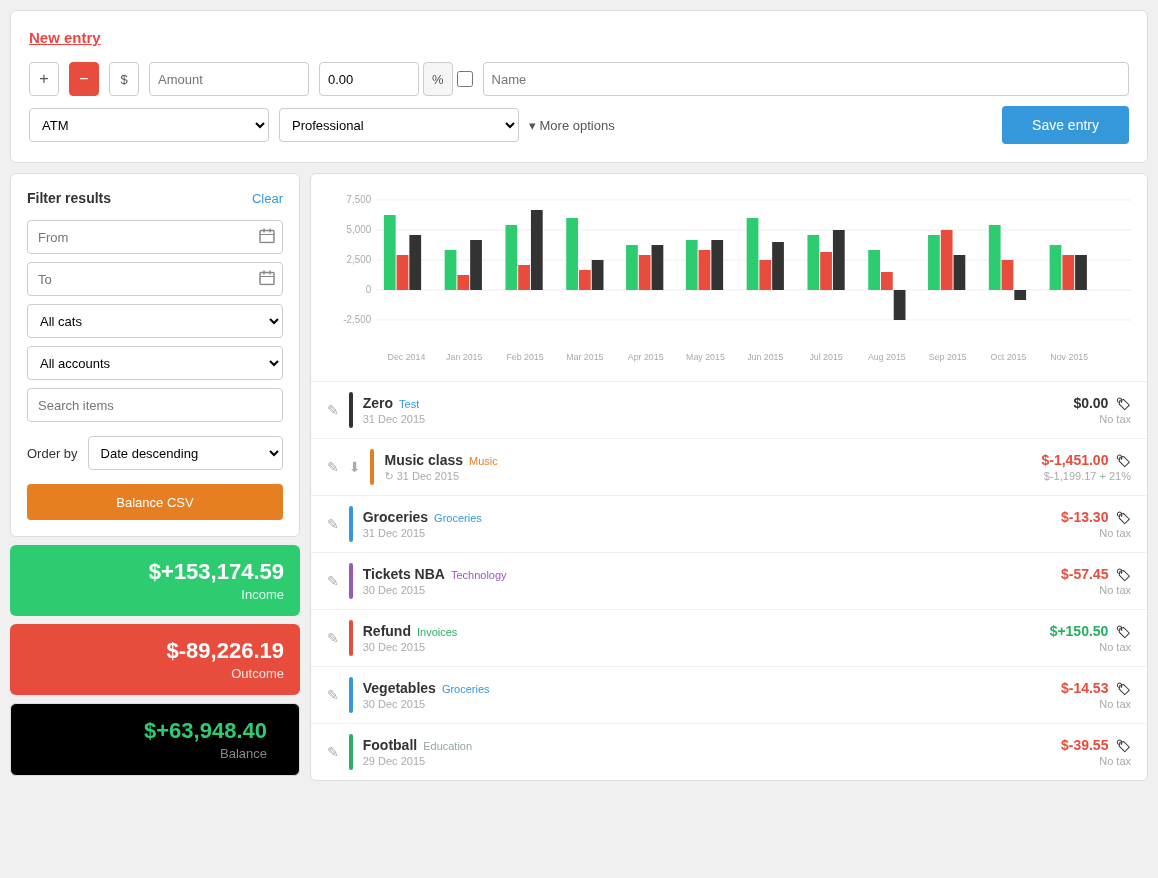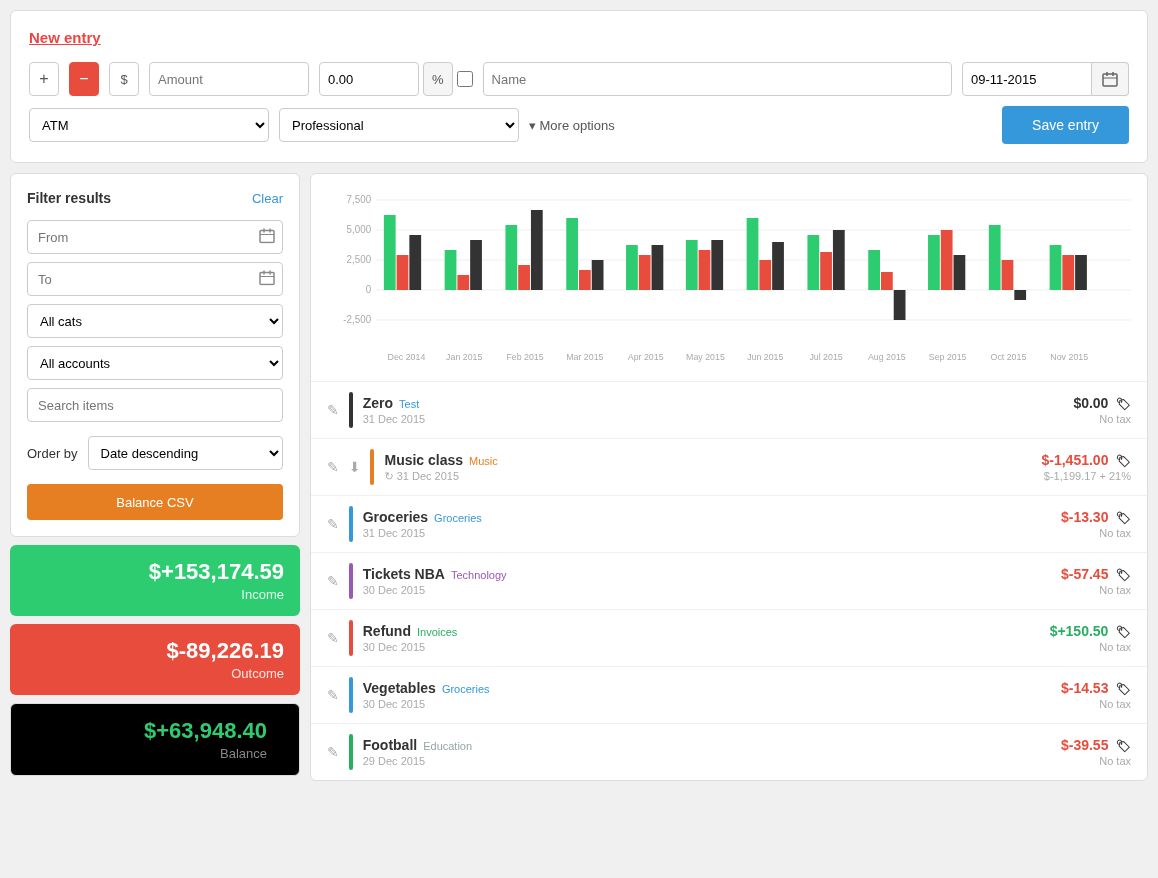--- a/index.html
+++ b/index.html
@@ -108,31 +108,20 @@
       <input class="amount-input" type="text" placeholder="Amount" style="">
 
       <div class="percent-group">
         <input class="percent-input" type="text" value="0.00" style="">
         <span class="percent-label">%</span>
         <input class="percent-checkbox" type="checkbox" style="">
       </div>
 
       <input class="name-input" type="text" placeholder="Name" style="">
 
-      <div class="date-input-group">
-        <input class="date-input" type="text" value="09-11-2015" style="">
-        <button class="date-btn">
-          <svg width="16" height="16" viewBox="0 0 16 16" fill="#666">
-            <rect x="1" y="3" width="14" height="12" rx="1" fill="none" stroke="#666" stroke-width="1.5"></rect>
-            <line x1="5" y1="1" x2="5" y2="5" stroke="#666" stroke-width="1.5"></line>
-            <line x1="11" y1="1" x2="11" y2="5" stroke="#666" stroke-width="1.5"></line>
-            <line x1="1" y1="7" x2="15" y2="7" stroke="#666" stroke-width="1"></line>
-          </svg>
-        </button>
-      </div>
     </div>
 
     <div class="new-entry-row2">
       <select class="select-field atm-select">
         <option>ATM</option>
         <option>Cash</option>
         <option>Bank</option>
       </select>
       <select class="select-field professional-select">
         <option>Professional</option>

